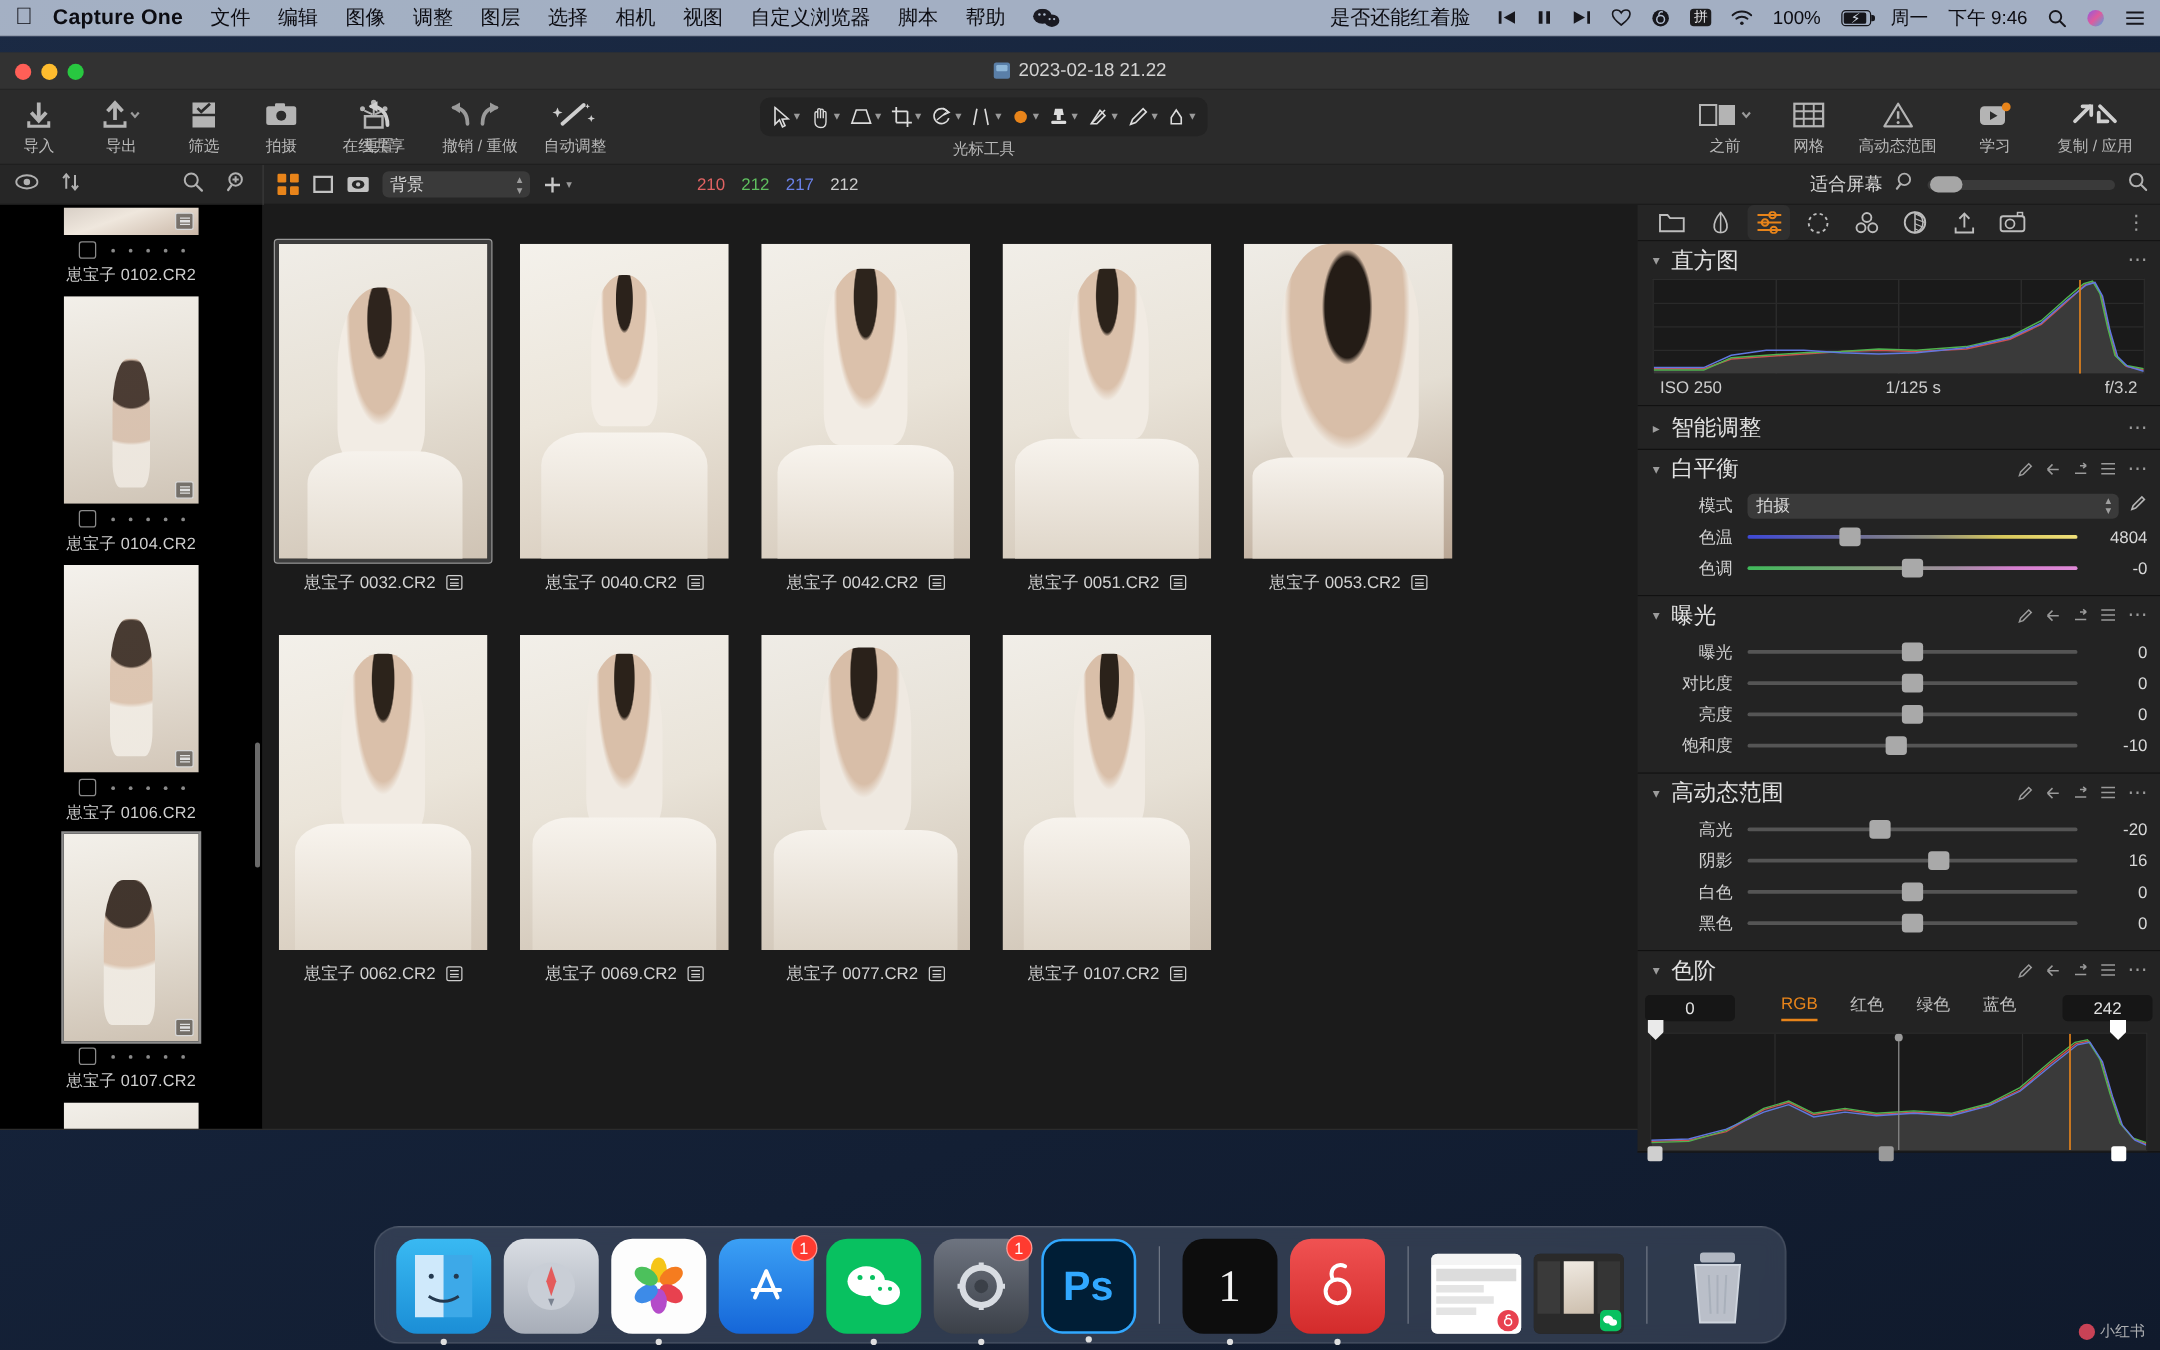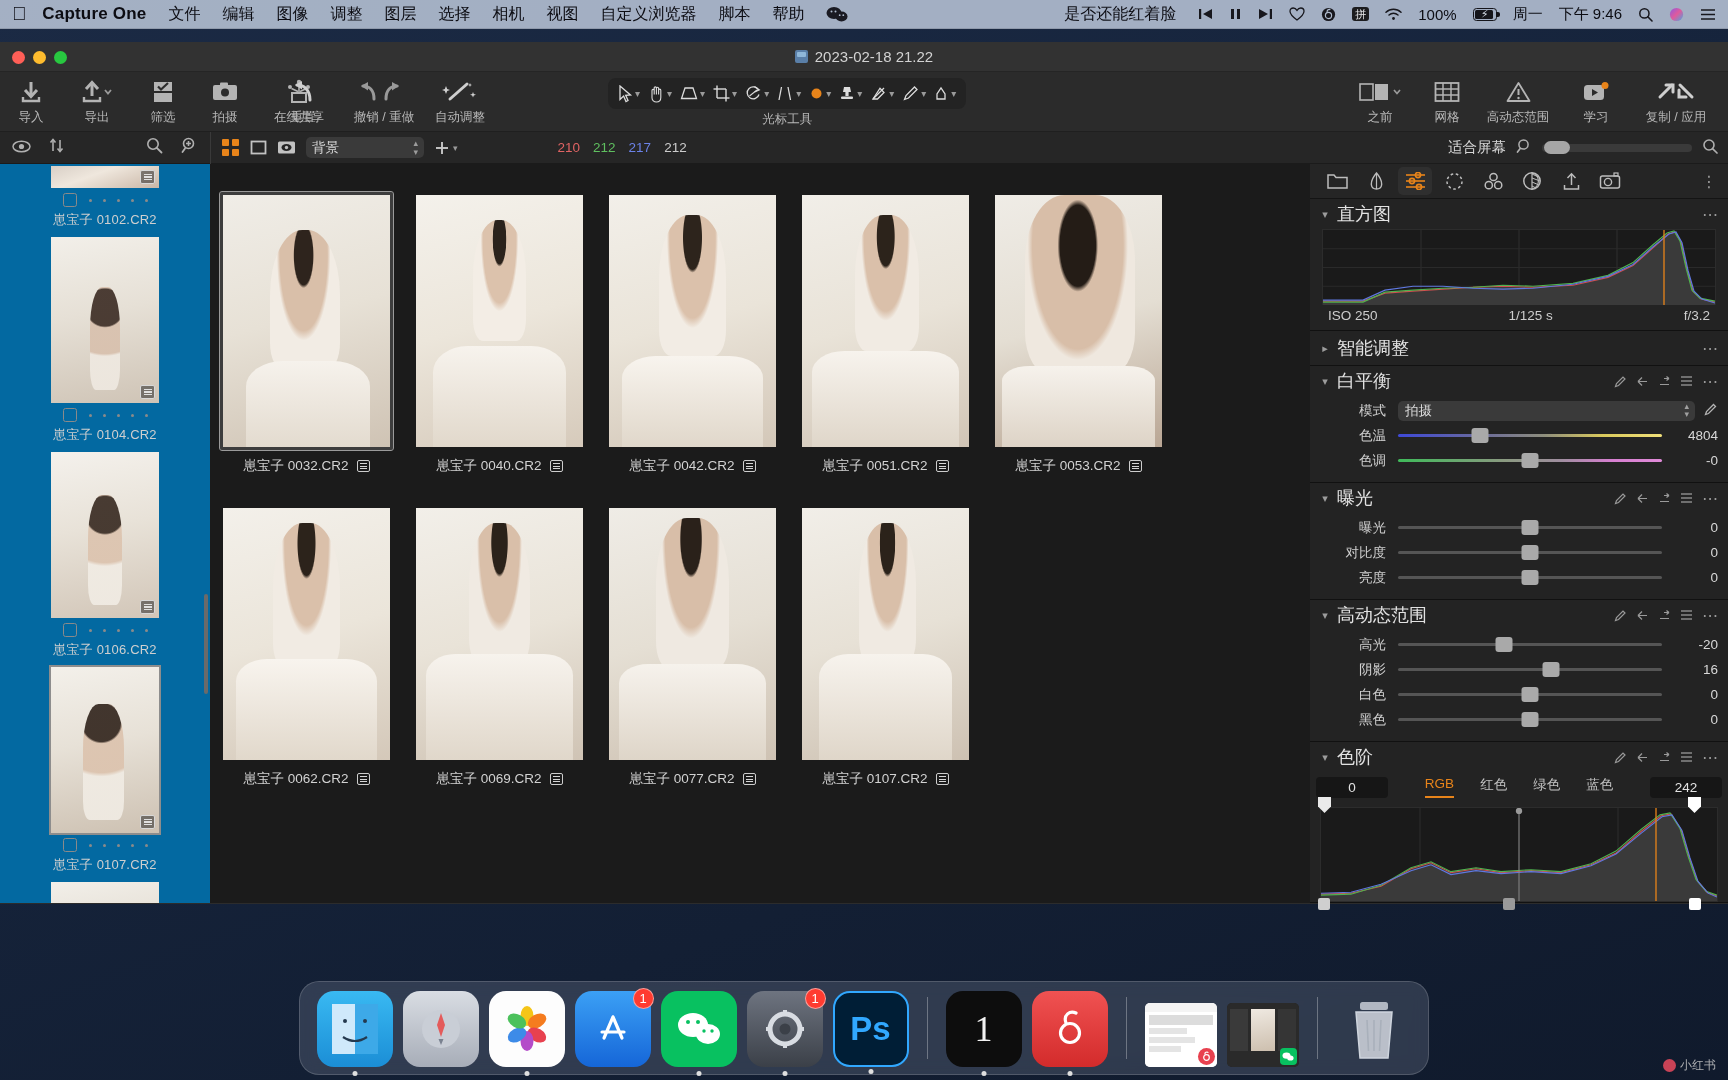--- a/index.html
+++ b/index.html
@@ -93,21 +93,21 @@
   .rgbvals{display:flex; gap:13px; font-size:13.5px; margin-left:90px;}
   .bb-right{margin-left:auto; display:flex; align-items:center; gap:10px; padding-right:10px;}
   .fitlabel{color:#d8d8d8;font-size:14.5px;}
   .zoomslider{width:150px;height:8px;background:#3a3a3a;border-radius:4px;position:relative;}
   .zoomslider i{position:absolute;left:2px;top:-2.5px;width:26px;height:13px;background:#a6a6a6;border-radius:7px;}
 
   
   .body3 { display:flex; height:739px; }
 
   
-  .filmstrip { width:210px; background:#0369a1; position:relative; overflow:hidden; padding-top:2px;}
+  .filmstrip { width:210px; background:#000000; position:relative; overflow:hidden; padding-top:2px;}
   .fs-item { width:210px; display:flex; flex-direction:column; align-items:center; padding:6px 0 2px;}
   .fs-thumb { width:108px; background:#0d0d0d; position:relative; overflow:hidden; }
   .fs-thumb.sel { outline:2px solid #8d8d8d; outline-offset:0px; }
   .fs-meta { display:flex; align-items:center; gap:12px; margin-top:5px; }
   .chk { width:14px;height:14px;border:1.4px solid #8a8a8a; border-radius:2.5px;}
   .dots{display:flex;gap:11px;}
   .dots i{width:3px;height:3px;background:#8a8a8a;border-radius:50%;}
   .fs-name{ color:#cfcfcf; font-size:13px; margin-top:4px; letter-spacing:0.2px;}
   .doc-badge{
     position:absolute; right:4px; bottom:4px; width:15px;height:14px;
@@ -1117,20 +1117,27 @@
                 </span>
               <span class="val">0</span>
             </div>
             <div class="row">
               <span class="lab">亮度</span>
               <span class="track">
                   <i class="knob" style="left:50%;"></i>
                 </span>
               <span class="val">0</span>
             </div>
+            <div class="row">
+              <span class="lab">饱和度</span>
+              <span class="track">
+                  <i class="knob" style="left:45%;"></i>
+                </span>
+              <span class="val">-10</span>
+            </div>
           </div>
         </div>
 
         <div class="panel">
           <div class="phead">
             <span class="caret">▾</span>
             <span class="ptitle">高动态范围</span>
             <span class="picons">
               <span>
                   <svg width="13" height="13" viewBox="0 0 13 13">

